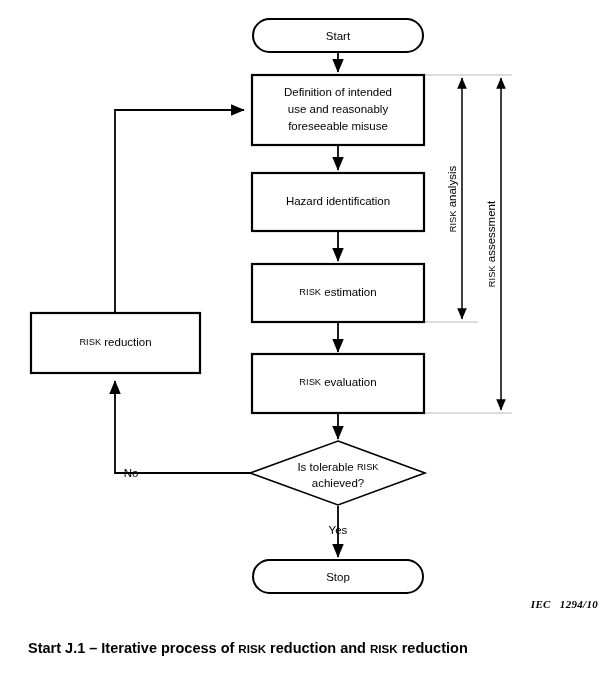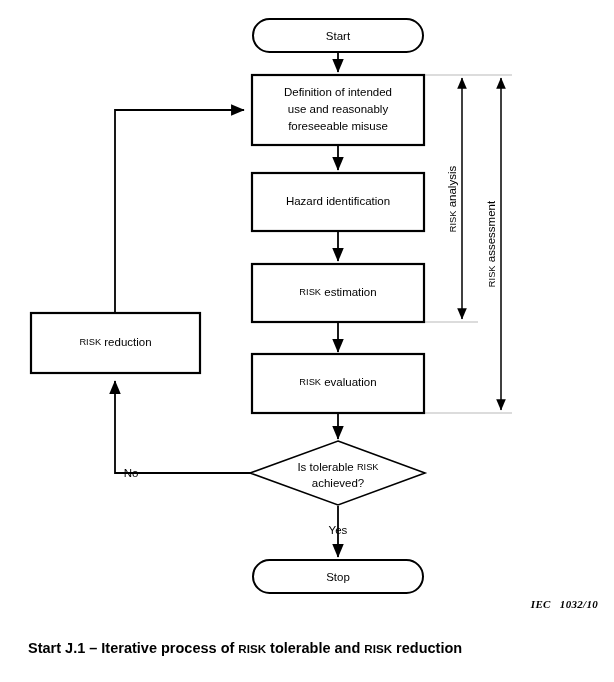--- a/index.html
+++ b/index.html
@@ -210,17 +210,17 @@
 
     <g>
       <line class="measure" x1="501" y1="78" x2="501" y2="410" marker-start="url(#arrow-rev)" marker-end="url(#arrow)"></line>
       <text class="side-label" transform="translate(495,244) rotate(-90)">
         <tspan class="sc">RISK</tspan><tspan> assessment</tspan>
       </text>
     </g>
 
   </svg>
 
-  <div id="iec-ref">IEC   1032/10</div>
-
-  <div id="figure-caption"><span>Start J.1 – Iterative process of </span><span class="sc-cap">RISK</span><span> tolerable and </span><span class="sc-cap">RISK</span><span> reduction</span></div>
+  <div id="iec-ref">IEC   1294/10</div>
+
+  <div id="figure-caption"><span>Start J.1 – Iterative process of </span><span class="sc-cap">RISK</span><span> reduction and </span><span class="sc-cap">RISK</span><span> reduction</span></div>
 
 </div>
 
 </body></html>

